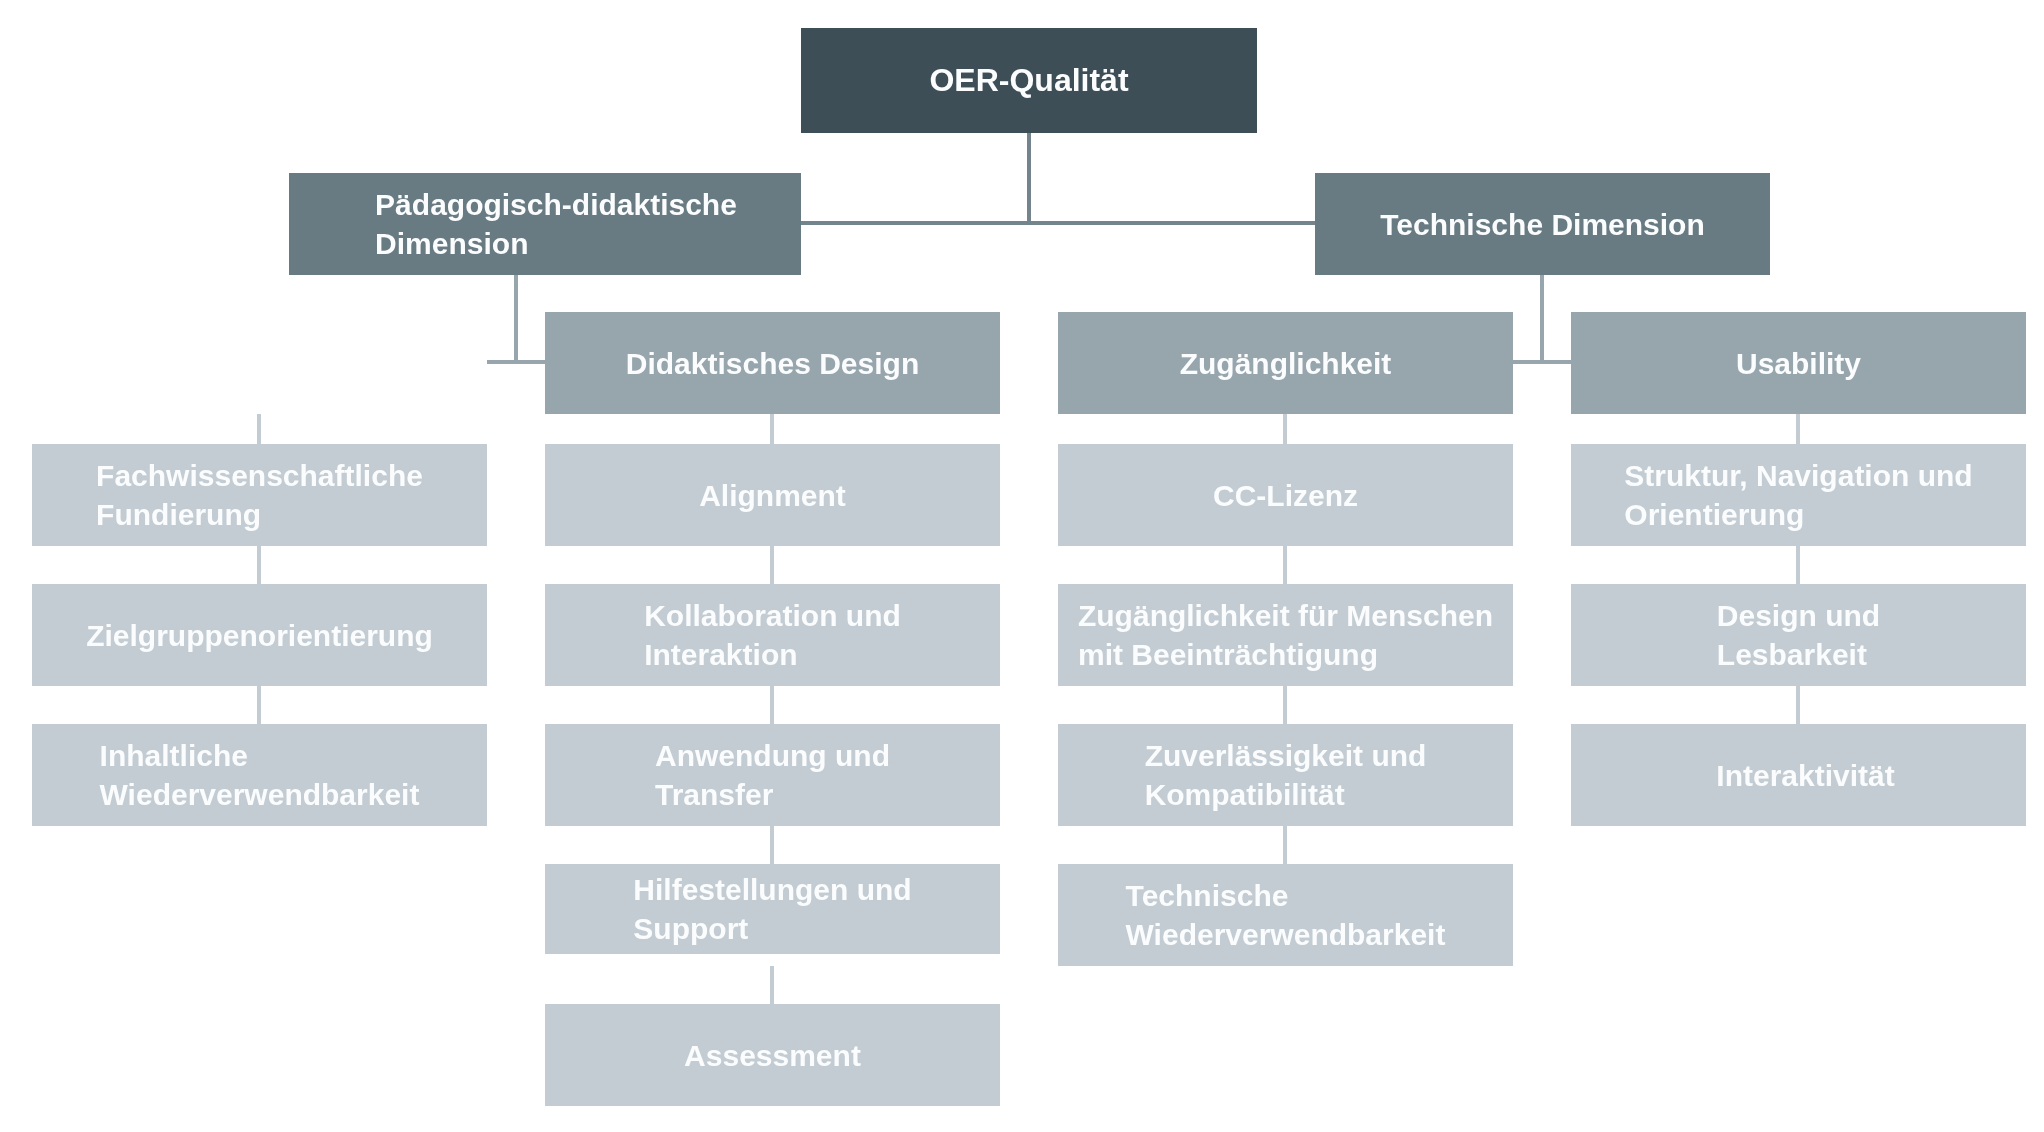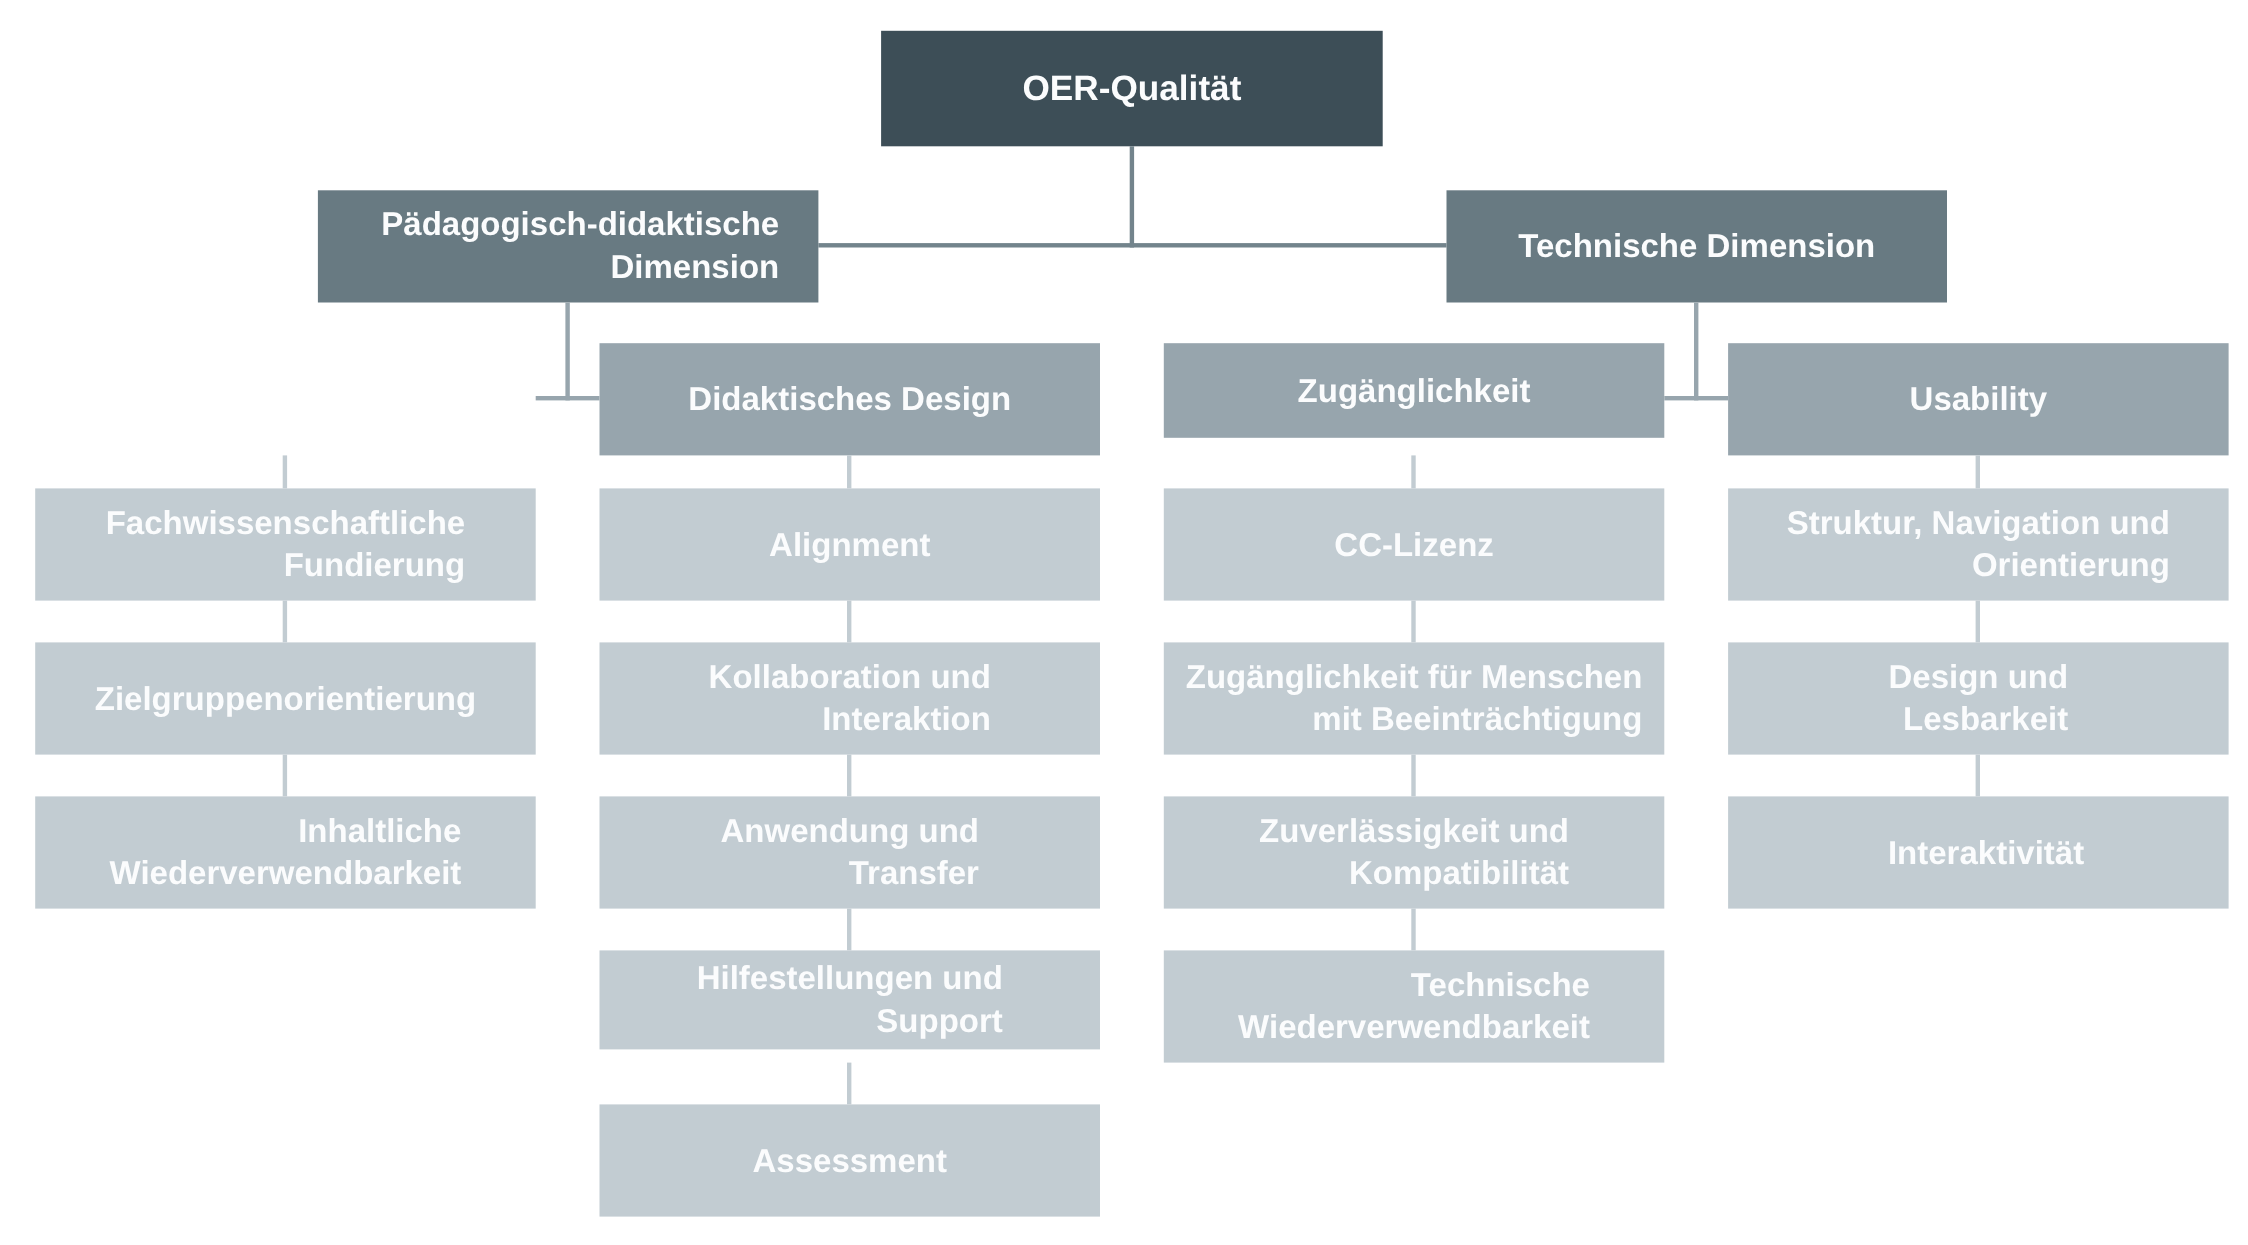--- a/index.html
+++ b/index.html
@@ -13,21 +13,21 @@
     width: 2044px;
     height: 1132px;
     background: #ffffff;
     overflow: hidden;
   }
   .node {
     position: absolute;
     display: flex;
     align-items: center;
     justify-content: center;
-    text-align: right;
+    text-align: left;
     white-space: pre-line;
     color: #fbfcfd;
     font-weight: 700;
     font-size: 30px;
     line-height: 1.3;
     box-sizing: border-box;
     padding: 4px 12px;
   }
   .lvl1 { background: #3d4e57; font-size: 32px; }
   .lvl2 { background: #687a82; }
@@ -43,32 +43,32 @@
 </head>
 <body>
 
 <div class="canvas">
 
   <div class="node lvl1" style="left:801px; top:28px; width:456px; height:105px;">OER-Qualität</div>
 
   <div class="connector conn-dark" style="left:1027px; top:133px; width:4px; height:92px;"></div>
   <div class="connector conn-dark" style="left:744px; top:221px; width:571px; height:4px;"></div>
 
-  <div class="node lvl2" style="left:289px; top:173px; width:455px; height:102px;padding-left:34px;">Pädagogisch-didaktische
+  <div class="node lvl2" style="left:289px; top:173px; width:512px; height:102px;padding-left:34px;">Pädagogisch-didaktische
 Dimension</div>
   <div class="node lvl2" style="left:1315px; top:173px; width:455px; height:102px;">Technische Dimension</div>
 
   <div class="connector conn-mid" style="left:514px; top:275px; width:4px; height:89px;"></div>
   <div class="connector conn-mid" style="left:487px; top:360px; width:58px; height:4px;"></div>
 
   <div class="connector conn-mid" style="left:1540px; top:275px; width:4px; height:89px;"></div>
   <div class="connector conn-mid" style="left:1513px; top:360px; width:58px; height:4px;"></div>
 
   <div class="node lvl3" style="left:545px; top:312px; width:455px; height:102px;">Didaktisches Design</div>
-  <div class="node lvl3" style="left:1058px; top:312px; width:455px; height:86px;">Zugänglichkeit</div>
+  <div class="node lvl3" style="left:1058px; top:312px; width:455px; height:102px;">Zugänglichkeit</div>
   <div class="node lvl3" style="left:1571px; top:312px; width:455px; height:102px;">Usability</div>
 
   <div class="connector conn-light" style="left:257px; top:414px; width:4px; height:30px;"></div>
   <div class="node lvl4" style="left:32px; top:444px; width:455px; height:102px;">Fachwissenschaftliche
 Fundierung</div>
   <div class="connector conn-light" style="left:257px; top:546px; width:4px; height:38px;"></div>
   <div class="node lvl4" style="left:32px; top:584px; width:455px; height:102px;">Zielgruppenorientierung</div>
   <div class="connector conn-light" style="left:257px; top:686px; width:4px; height:38px;"></div>
   <div class="node lvl4" style="left:32px; top:724px; width:455px; height:102px;">Inhaltliche
 Wiederverwendbarkeit</div>

